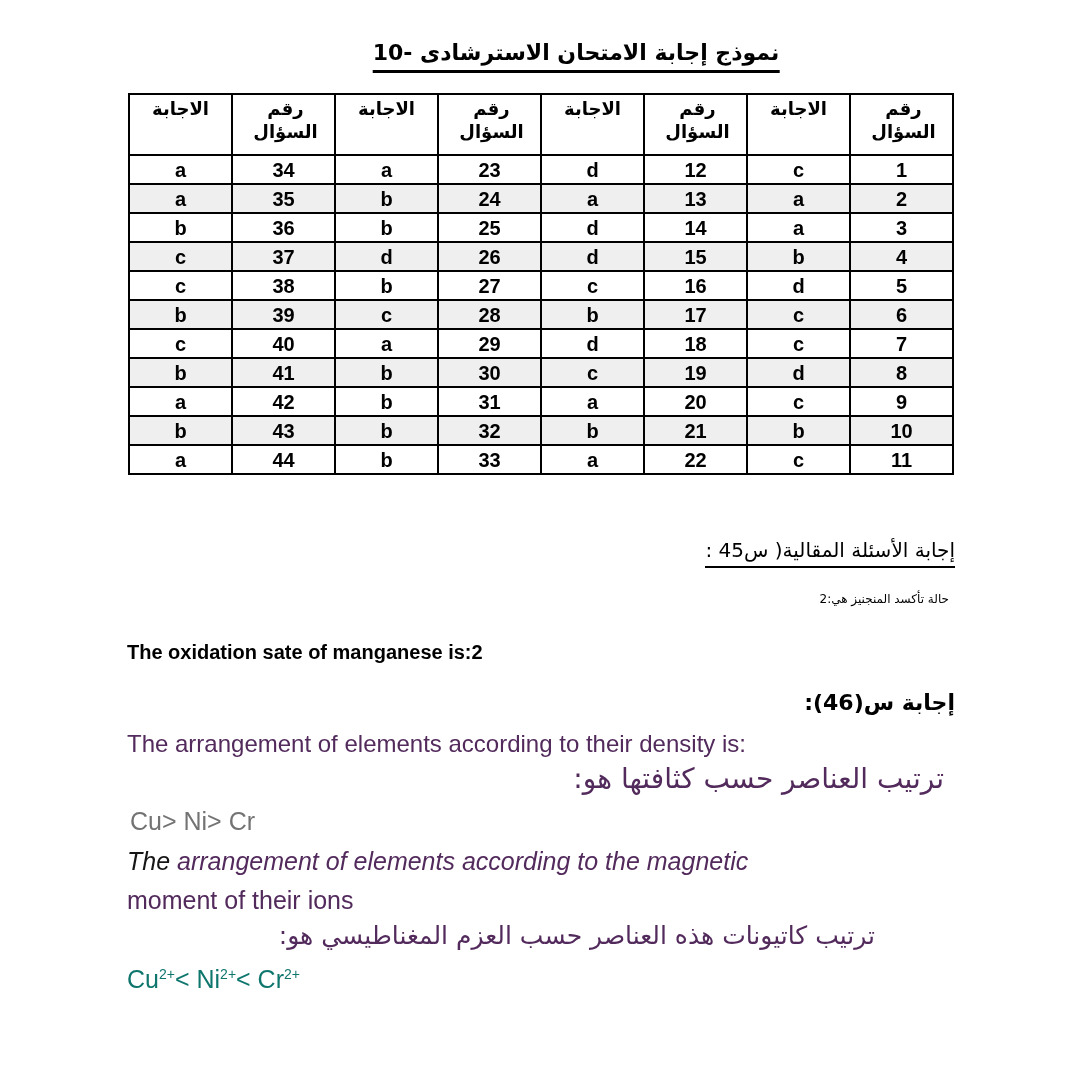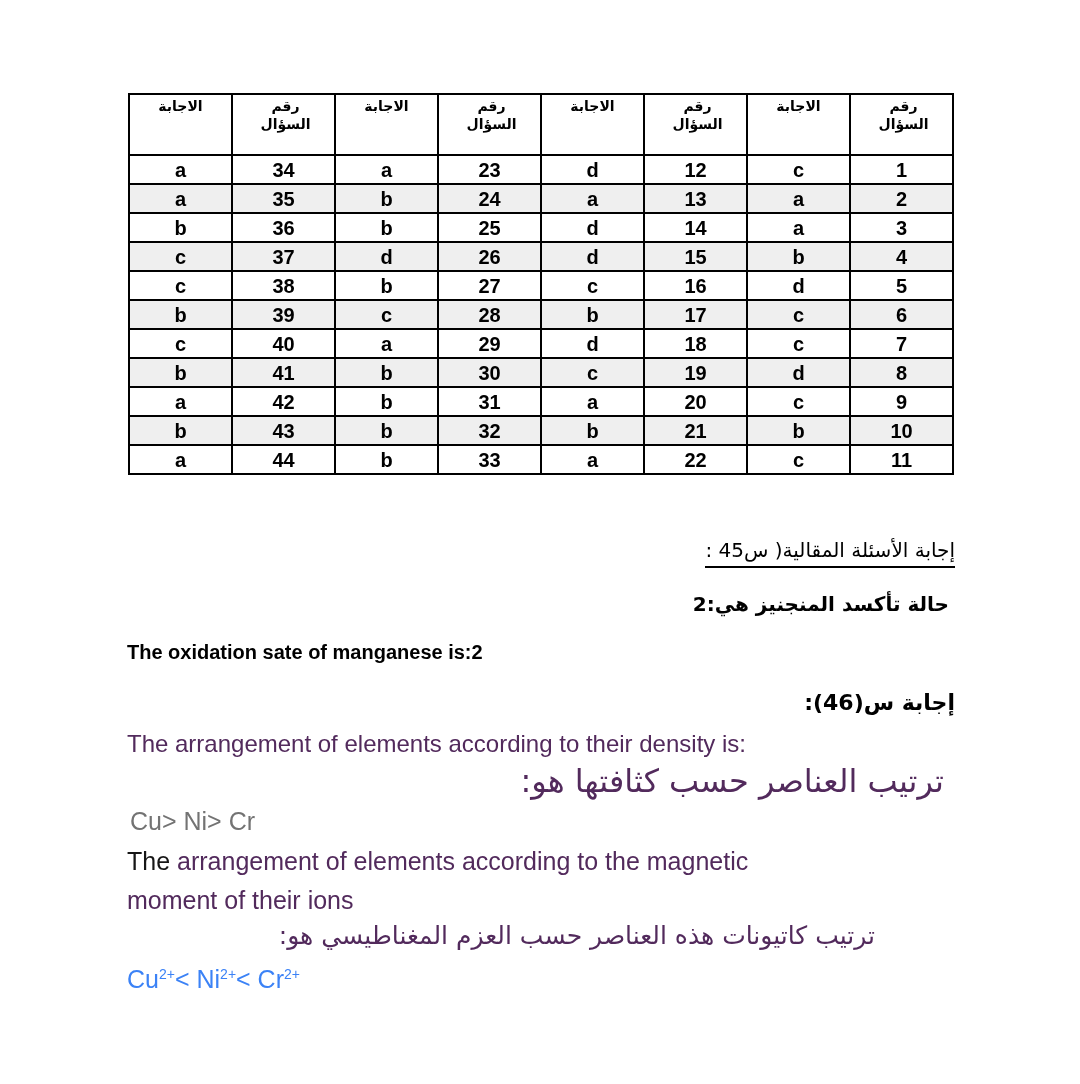--- a/index.html
+++ b/index.html
@@ -6,49 +6,52 @@
   body{width:1080px;height:1084px;background:#ffffff;font-family:"Liberation Sans","DejaVu Sans",sans-serif;color:#000;}
   .page{position:relative;width:1080px;height:1084px;background:#fff;overflow:hidden;}
 
   .ar{font-family:"DejaVu Sans",sans-serif;}
 
   .doc-title{position:absolute;top:40px;left:50%;transform:translateX(calc(-50% + 36px));}
   .doc-title .t{display:inline-block;font-weight:bold;font-size:22px;border-bottom:3px solid #000;padding-bottom:5px;white-space:nowrap;}
 
   table.answers{position:absolute;top:93px;left:128px;width:826px;border-collapse:collapse;table-layout:fixed;}
   table.answers th,table.answers td{border:2px solid #000;text-align:center;}
-  table.answers th{font-weight:bold;font-size:14px;height:55px;vertical-align:top;padding-top:3px;line-height:1.25;background:#fff;}
+  table.answers th{font-weight:bold;font-size:18px;height:55px;vertical-align:top;padding-top:3px;line-height:1.25;background:#fff;}
   table.answers th.qcol{padding-left:14px;padding-right:10px;}
   table.answers td{font-weight:bold;font-size:20px;height:27px;padding:0;line-height:1;}
   table.answers tr.stripe td{background:#efefef;}
 
   .abs{position:absolute;white-space:nowrap;}
   .heading-underline{display:inline-block;font-weight:normal;border-bottom:2.5px solid #000;padding-bottom:4px;}
 
   .s45-heading{top:538px;right:125px;font-size:20px;}
-  .oxidation-ar{top:592px;right:131px;font-size:20px;font-weight:bold;}
+  .oxidation-ar{top:592px;right:131px;font-size:12px;font-weight:normal;}
   .oxidation-en{top:641px;left:127px;font-size:20px;font-weight:bold;}
   .s46-heading{top:690px;right:125px;font-size:22px;font-weight:bold;}
 
   .purple{color:#522a5c;}
   .density-en{top:730px;left:127px;font-size:24px;}
-  .density-ar{top:762px;right:136px;font-size:32px;font-weight:500;}
+  .density-ar{top:762px;right:136px;font-size:28px;font-weight:500;}
   .cu-line1{top:807px;left:130px;font-size:25px;color:#737373;}
-  .magnetic-line1{top:847px;left:127px;font-size:25px;}
+  .magnetic-line1{top:847px;left:127px;font-size:25px;font-style:italic;}
   .magnetic-line1 .pfx{color:#161616;}
   .magnetic-line2{top:886px;left:127px;font-size:25px;}
   .magnetic-ar{top:921px;right:205px;font-size:25px;}
-  .cu-line2{top:965px;left:127px;font-size:25px;color:#3b82f6;}
+  .cu-line2{top:965px;left:127px;font-size:25px;color:#0f766e;}
   .cu-line2 sup,.cu-line2 .ion-sup{font-size:14px;vertical-align:super;line-height:0;}
 </style>
 </head>
 <body>
 
 <div class="page">
 
+  <div class="doc-title ar" dir="rtl">
+    <span class="t">نموذج إجابة الامتحان الاسترشادى -10</span>
+  </div>
 
   <table class="answers">
     <thead>
       <tr>
         <th class="ar" dir="rtl">الاجابة</th>
         <th class="ar qcol" dir="rtl">رقم السؤال</th>
         <th class="ar" dir="rtl">الاجابة</th>
         <th class="ar qcol" dir="rtl">رقم السؤال</th>
         <th class="ar" dir="rtl">الاجابة</th>
         <th class="ar qcol" dir="rtl">رقم السؤال</th>

